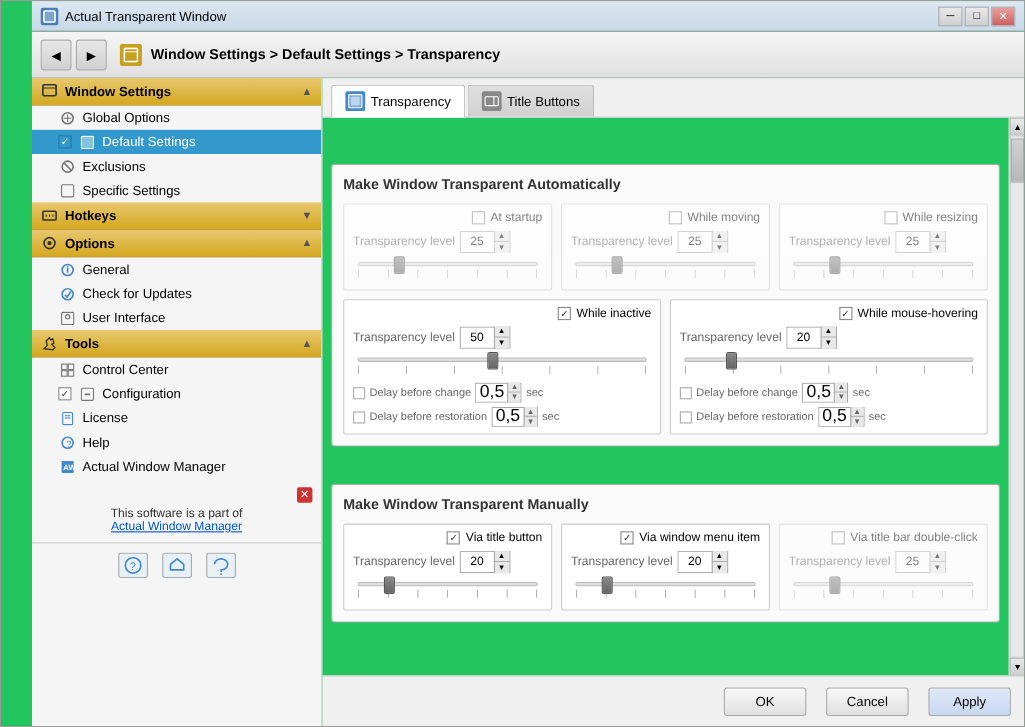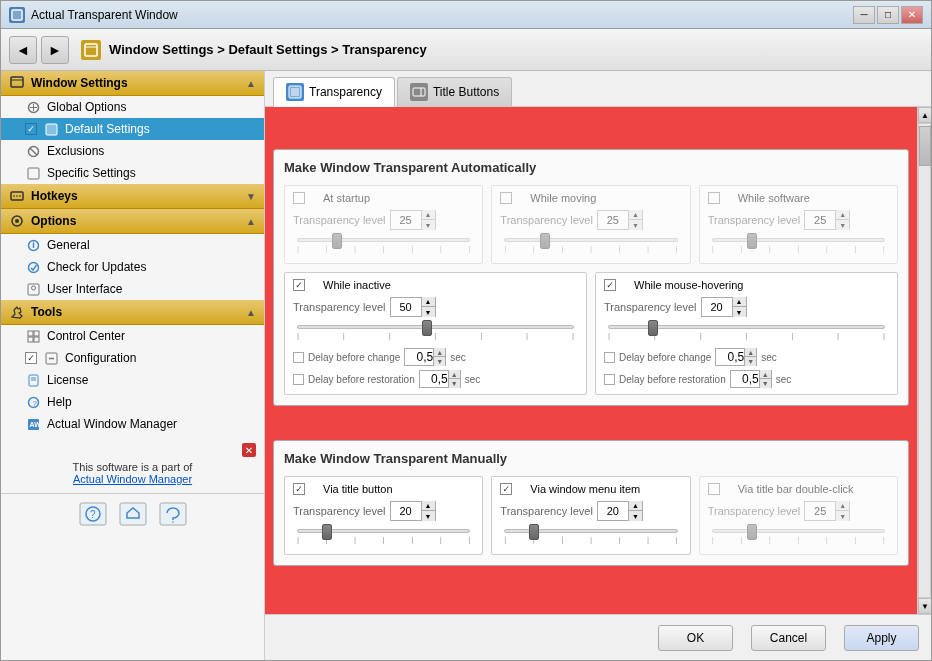--- a/index.html
+++ b/index.html
@@ -1,18 +1,18 @@
 <!DOCTYPE html>
 <html><head>
   <meta charset="utf-8">
   <style>
     * { box-sizing: border-box; margin: 0; padding: 0; }
     body { font-family: 'Segoe UI', Tahoma, sans-serif; font-size: 12px; background: #f0f0f0; }
     
-    .window { width: 932px; height: 661px; background: #ef4444; border: 1px solid #999; display: flex; flex-direction: column; }
+    .window { width: 932px; height: 661px; background: #22c55e; border: 1px solid #999; display: flex; flex-direction: column; padding-left: 28px; }
     
     .title-bar { background: linear-gradient(to bottom, #dde8f0, #c8d8e8); height: 28px; display: flex; align-items: center; padding: 0 8px; border-bottom: 1px solid #999; }
     .title-bar-icon { width: 16px; height: 16px; margin-right: 6px; background: #4a7fb5; border-radius: 2px; display: flex; align-items: center; justify-content: center; color: white; font-size: 9px; flex-shrink: 0; }
     .title-bar-text { flex: 1; font-size: 12px; font-weight: normal; }
     .title-bar-buttons { display: flex; gap: 2px; }
     .title-btn { width: 22px; height: 18px; background: linear-gradient(to bottom, #e8e8e8, #d0d0d0); border: 1px solid #aaa; display: flex; align-items: center; justify-content: center; font-size: 10px; cursor: pointer; }
     .title-btn.close { background: linear-gradient(to bottom, #e8a0a0, #d06060); color: white; }
     
     .nav-bar { background: linear-gradient(to bottom, #f5f5f5, #e0e0e0); height: 42px; display: flex; align-items: center; padding: 0 8px; border-bottom: 1px solid #bbb; gap: 4px; }
     .nav-btn { width: 28px; height: 28px; background: linear-gradient(to bottom, #e8e8e8, #d0d0d0); border: 1px solid #aaa; border-radius: 3px; display: flex; align-items: center; justify-content: center; cursor: pointer; font-size: 14px; }
@@ -51,42 +51,42 @@
     .tab.active { background: white; border-bottom: 1px solid white; margin-bottom: -1px; z-index: 1; }
     .tab-icon { width: 18px; height: 18px; background: #4488cc; border-radius: 2px; display: flex; align-items: center; justify-content: center; font-size: 10px; color: white; }
     
     .section-box { border: 1px solid #aaa; border-radius: 3px; margin-bottom: 10px; padding: 10px; background: #fafafa; margin-top: 34px; }
     .section-title { font-weight: bold; font-size: 13px; margin-bottom: 10px; color: #333; }
     
     .row-3 { display: grid; grid-template-columns: 1fr 1fr 1fr; gap: 8px; }
     .row-2 { display: grid; grid-template-columns: 1fr 1fr; gap: 8px; }
     
     .trans-cell { border: 1px solid #ccc; background: white; padding: 6px 8px; border-radius: 2px; }
-    .trans-cell-header { display: flex; align-items: center; gap: 18px; margin-bottom: 6px; font-size: 11px; }
+    .trans-cell-header { display: flex; align-items: center; gap: 5px; margin-bottom: 6px; font-size: 11px; justify-content: flex-end; }
     .checkbox { width: 12px; height: 12px; border: 1px solid #888; background: white; display: inline-flex; align-items: center; justify-content: center; font-size: 9px; flex-shrink: 0; }
     .checkbox.checked { background: white; color: #333; }
     
     .trans-level-row { display: flex; align-items: center; gap: 4px; margin-bottom: 4px; font-size: 11px; }
     .trans-level-label { color: #666; white-space: nowrap; }
     .spinbox { display: flex; align-items: center; border: 1px solid #aaa; background: white; height: 20px; }
     .spinbox-val { width: 30px; text-align: center; font-size: 11px; border: none; outline: none; height: 100%; }
     .spinbox-arrows { display: flex; flex-direction: column; height: 20px; }
     .spinbox-up, .spinbox-down { width: 14px; height: 10px; background: #e8e8e8; border-left: 1px solid #aaa; display: flex; align-items: center; justify-content: center; font-size: 7px; cursor: pointer; line-height: 1; }
     .spinbox-up { border-bottom: 1px solid #aaa; }
     
     .slider-container { position: relative; padding: 2px 0 4px 0; }
     .slider-track { height: 4px; background: #e0e0e0; border: 1px solid #bbb; border-radius: 2px; margin: 2px 4px; position: relative; }
     .slider-thumb { width: 10px; height: 16px; background: linear-gradient(to bottom, #888, #666); border: 1px solid #555; border-radius: 2px; position: absolute; top: -6px; cursor: pointer; }
     .slider-ticks { display: flex; justify-content: space-between; padding: 0 4px; }
     .slider-tick { font-size: 8px; color: #999; }
     
     .delay-row { display: flex; align-items: center; gap: 4px; margin-top: 4px; font-size: 10px; color: #666; }
     .delay-checkbox { width: 11px; height: 11px; border: 1px solid #aaa; background: white; flex-shrink: 0; }
     .delay-spinbox { display: flex; align-items: center; border: 1px solid #aaa; height: 18px; background: white; }
-    .delay-val { width: 28px; text-align: right; font-size: 12px; border: none; outline: none; height: 100%; }
+    .delay-val { width: 28px; text-align: center; font-size: 16px; border: none; outline: none; height: 100%; }
     .delay-arrows { display: flex; flex-direction: column; height: 18px; }
     .delay-up, .delay-down { width: 12px; height: 9px; background: #e8e8e8; border-left: 1px solid #aaa; display: flex; align-items: center; justify-content: center; font-size: 7px; cursor: pointer; }
     .delay-up { border-bottom: 1px solid #aaa; }
     .delay-sec { color: #666; }
     
     .disabled { opacity: 0.5; }
     
     .bottom-bar { background: #f0f0f0; border-top: 1px solid #ccc; padding: 8px 12px; display: flex; justify-content: flex-end; gap: 18px; height: 46px; align-items: center; }
     .action-btn { min-width: 75px; height: 26px; background: linear-gradient(to bottom, #f8f8f8, #e0e0e0); border: 1px solid #aaa; border-radius: 3px; cursor: pointer; font-size: 12px; padding: 0 12px; }
     .action-btn.apply { background: linear-gradient(to bottom, #e0e8f8, #c8d8f0); }
@@ -439,21 +439,21 @@
                       <span class="slider-tick">|</span>
                       <span class="slider-tick">|</span>
                       <span class="slider-tick">|</span>
                   </div>
                 </div>
               </div>
 
               <div class="trans-cell disabled">
                 <div class="trans-cell-header">
                   <div class="checkbox"></div>
-                  <span>While software</span>
+                  <span>While resizing</span>
                 </div>
                 <div class="trans-level-row">
                   <span class="trans-level-label">Transparency level</span>
                   <div class="spinbox">
                     <input class="spinbox-val" type="text" value="25" style="">
                     <div class="spinbox-arrows">
                       <div class="spinbox-up">▲</div>
                       <div class="spinbox-down">▼</div>
                     </div>
                   </div>

